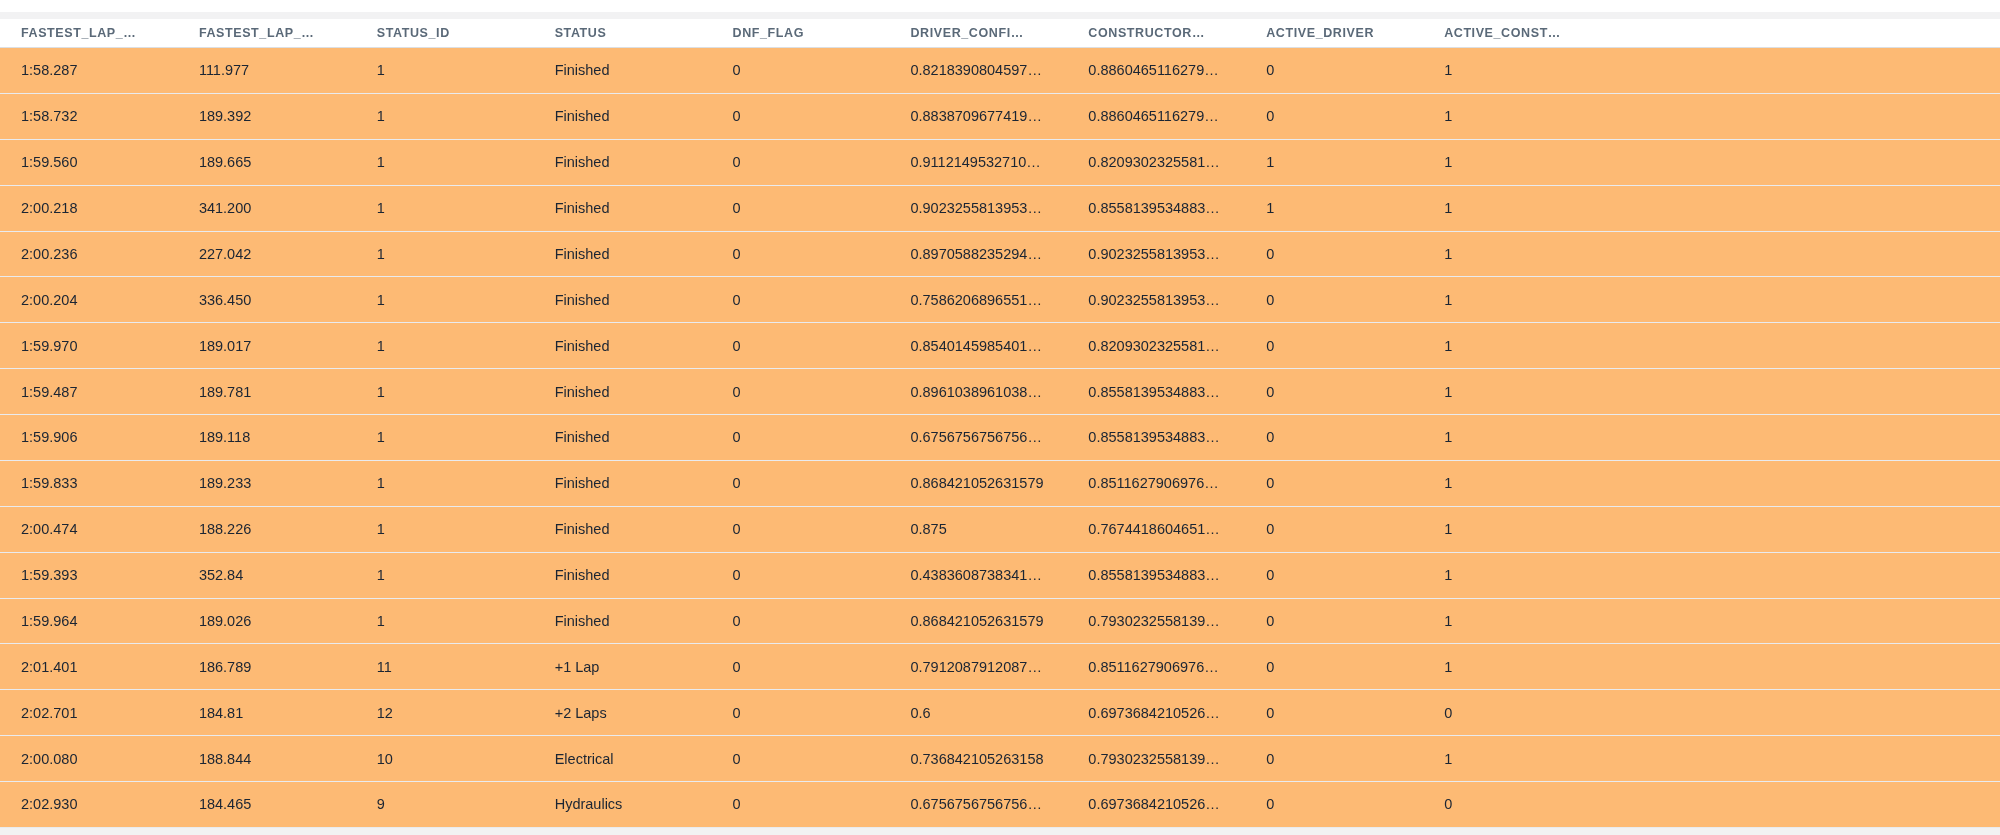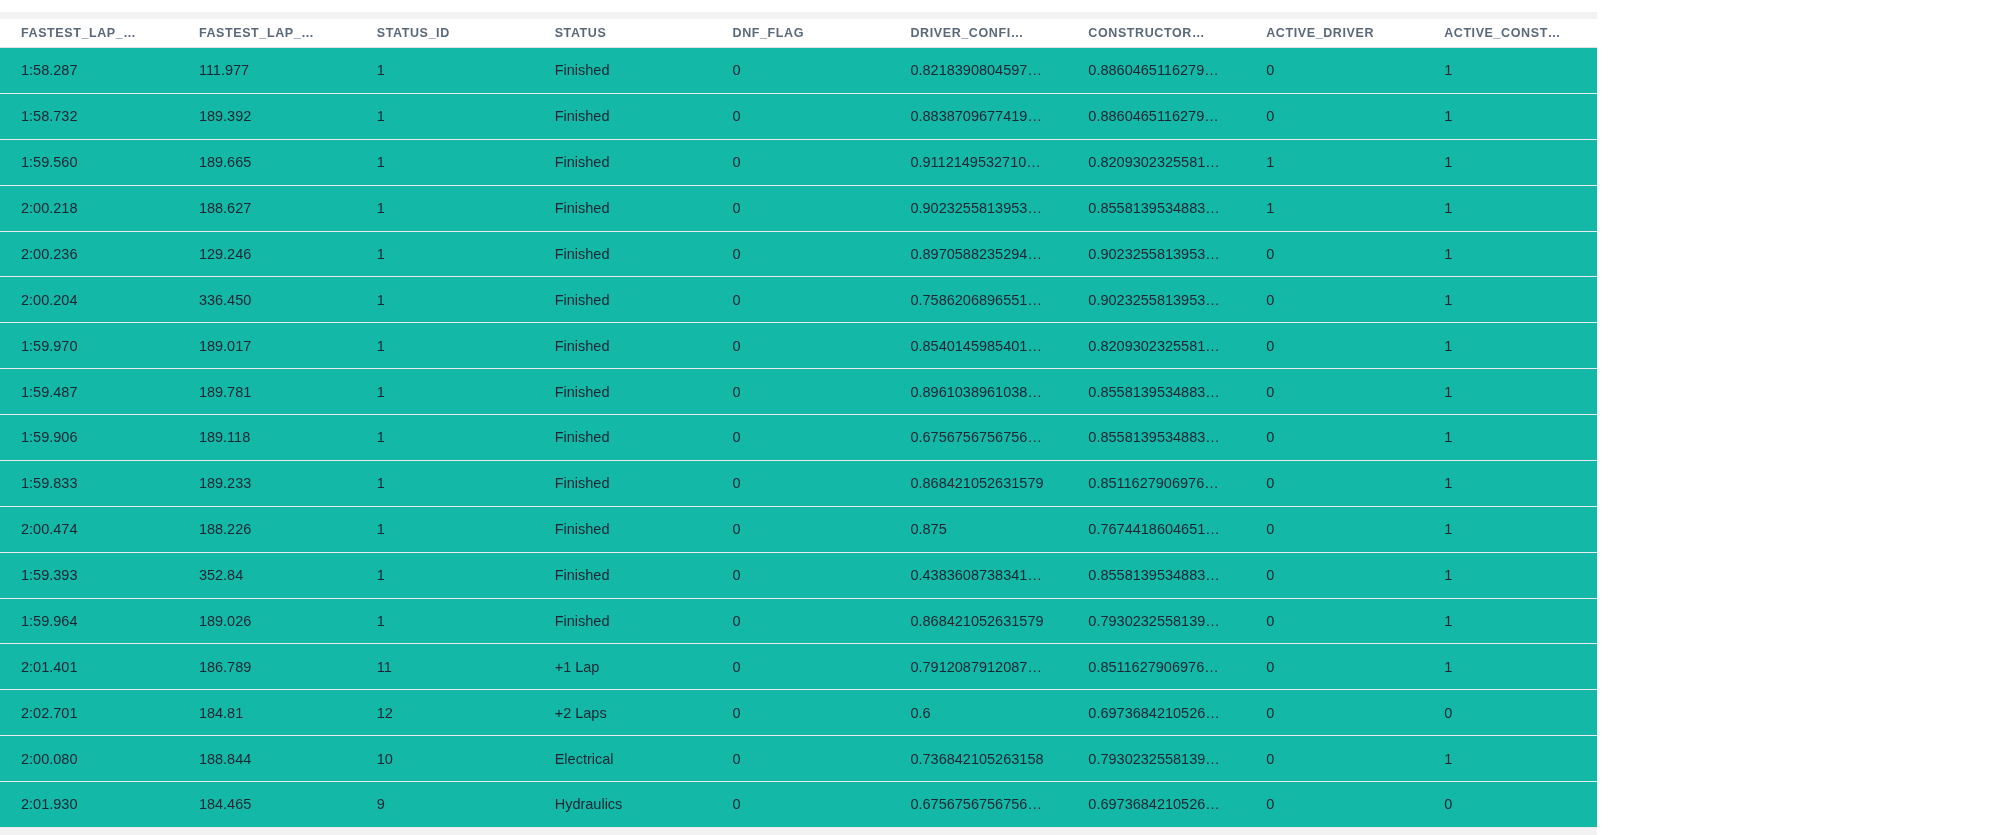--- a/index.html
+++ b/index.html
@@ -1,18 +1,18 @@
 <!DOCTYPE html>
 <html><head>
 <meta charset="utf-8">
 <style>
   html, body { margin: 0; padding: 0; background: #ffffff; }
   .page {
     position: relative;
-    width: 1597px;
+    width: 2000px;
     height: 835px;
     background: #ffffff;
     overflow: hidden;
     font-family: "Liberation Sans", "DejaVu Sans", sans-serif;
   }
   .edge-band {
     position: absolute;
     left: 0;
     width: 2000px;
     height: 7px;
@@ -52,21 +52,21 @@
     display: flex;
     flex-direction: column;
   }
   .row {
     flex: 1 1 0;
     display: grid;
     grid-template-columns: repeat(9, 177.9px);
     align-items: center;
     border-bottom: 1px solid #e9ebee;
     box-sizing: border-box;
-    background: #14b8a6;
+    background: #fdba74;
   }
   .cell {
     padding-left: 21px;
     font-size: 14.5px;
     font-weight: 400;
     color: #1b2533;
     white-space: nowrap;
     overflow: hidden;
   }
 </style>
@@ -118,32 +118,32 @@
         <div class="cell">1</div>
         <div class="cell">Finished</div>
         <div class="cell">0</div>
         <div class="cell">0.9112149532710…</div>
         <div class="cell">0.8209302325581…</div>
         <div class="cell">1</div>
         <div class="cell">1</div>
       </div>
       <div class="row">
         <div class="cell">2:00.218</div>
-        <div class="cell">188.627</div>
+        <div class="cell">341.200</div>
         <div class="cell">1</div>
         <div class="cell">Finished</div>
         <div class="cell">0</div>
         <div class="cell">0.9023255813953…</div>
         <div class="cell">0.8558139534883…</div>
         <div class="cell">1</div>
         <div class="cell">1</div>
       </div>
       <div class="row">
         <div class="cell">2:00.236</div>
-        <div class="cell">129.246</div>
+        <div class="cell">227.042</div>
         <div class="cell">1</div>
         <div class="cell">Finished</div>
         <div class="cell">0</div>
         <div class="cell">0.8970588235294…</div>
         <div class="cell">0.9023255813953…</div>
         <div class="cell">0</div>
         <div class="cell">1</div>
       </div>
       <div class="row">
         <div class="cell">2:00.204</div>
@@ -260,21 +260,21 @@
         <div class="cell">188.844</div>
         <div class="cell">10</div>
         <div class="cell">Electrical</div>
         <div class="cell">0</div>
         <div class="cell">0.736842105263158</div>
         <div class="cell">0.7930232558139…</div>
         <div class="cell">0</div>
         <div class="cell">1</div>
       </div>
       <div class="row">
-        <div class="cell">2:01.930</div>
+        <div class="cell">2:02.930</div>
         <div class="cell">184.465</div>
         <div class="cell">9</div>
         <div class="cell">Hydraulics</div>
         <div class="cell">0</div>
         <div class="cell">0.6756756756756…</div>
         <div class="cell">0.6973684210526…</div>
         <div class="cell">0</div>
         <div class="cell">0</div>
       </div>
     </div>

